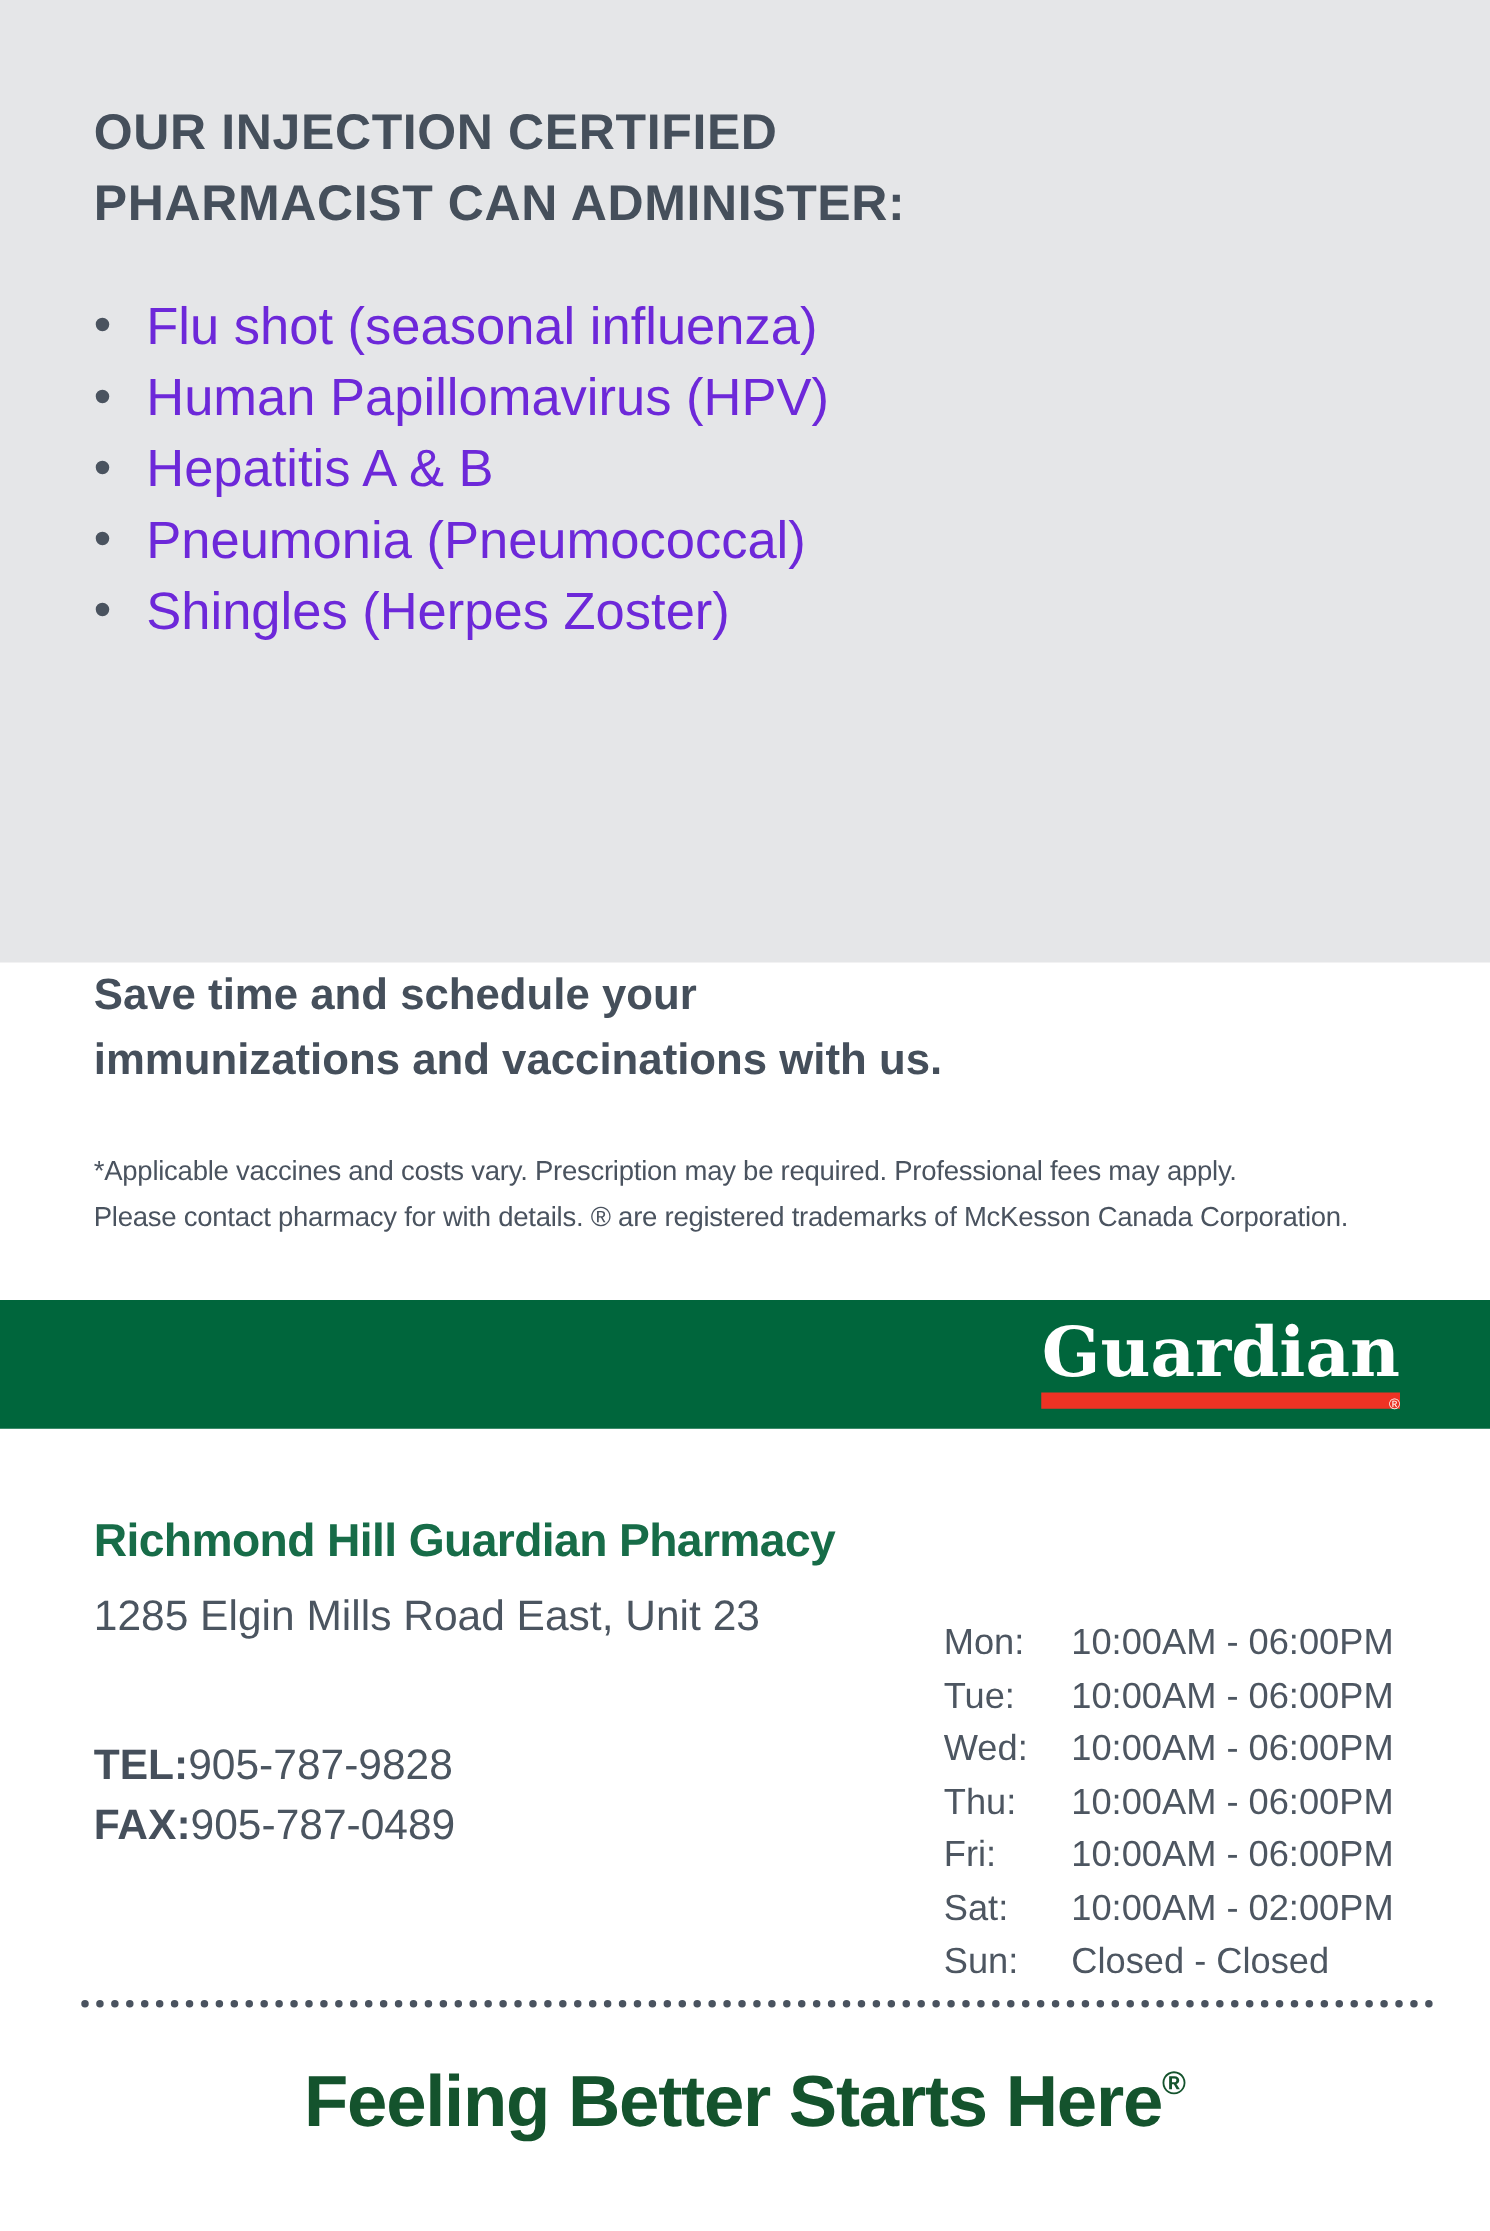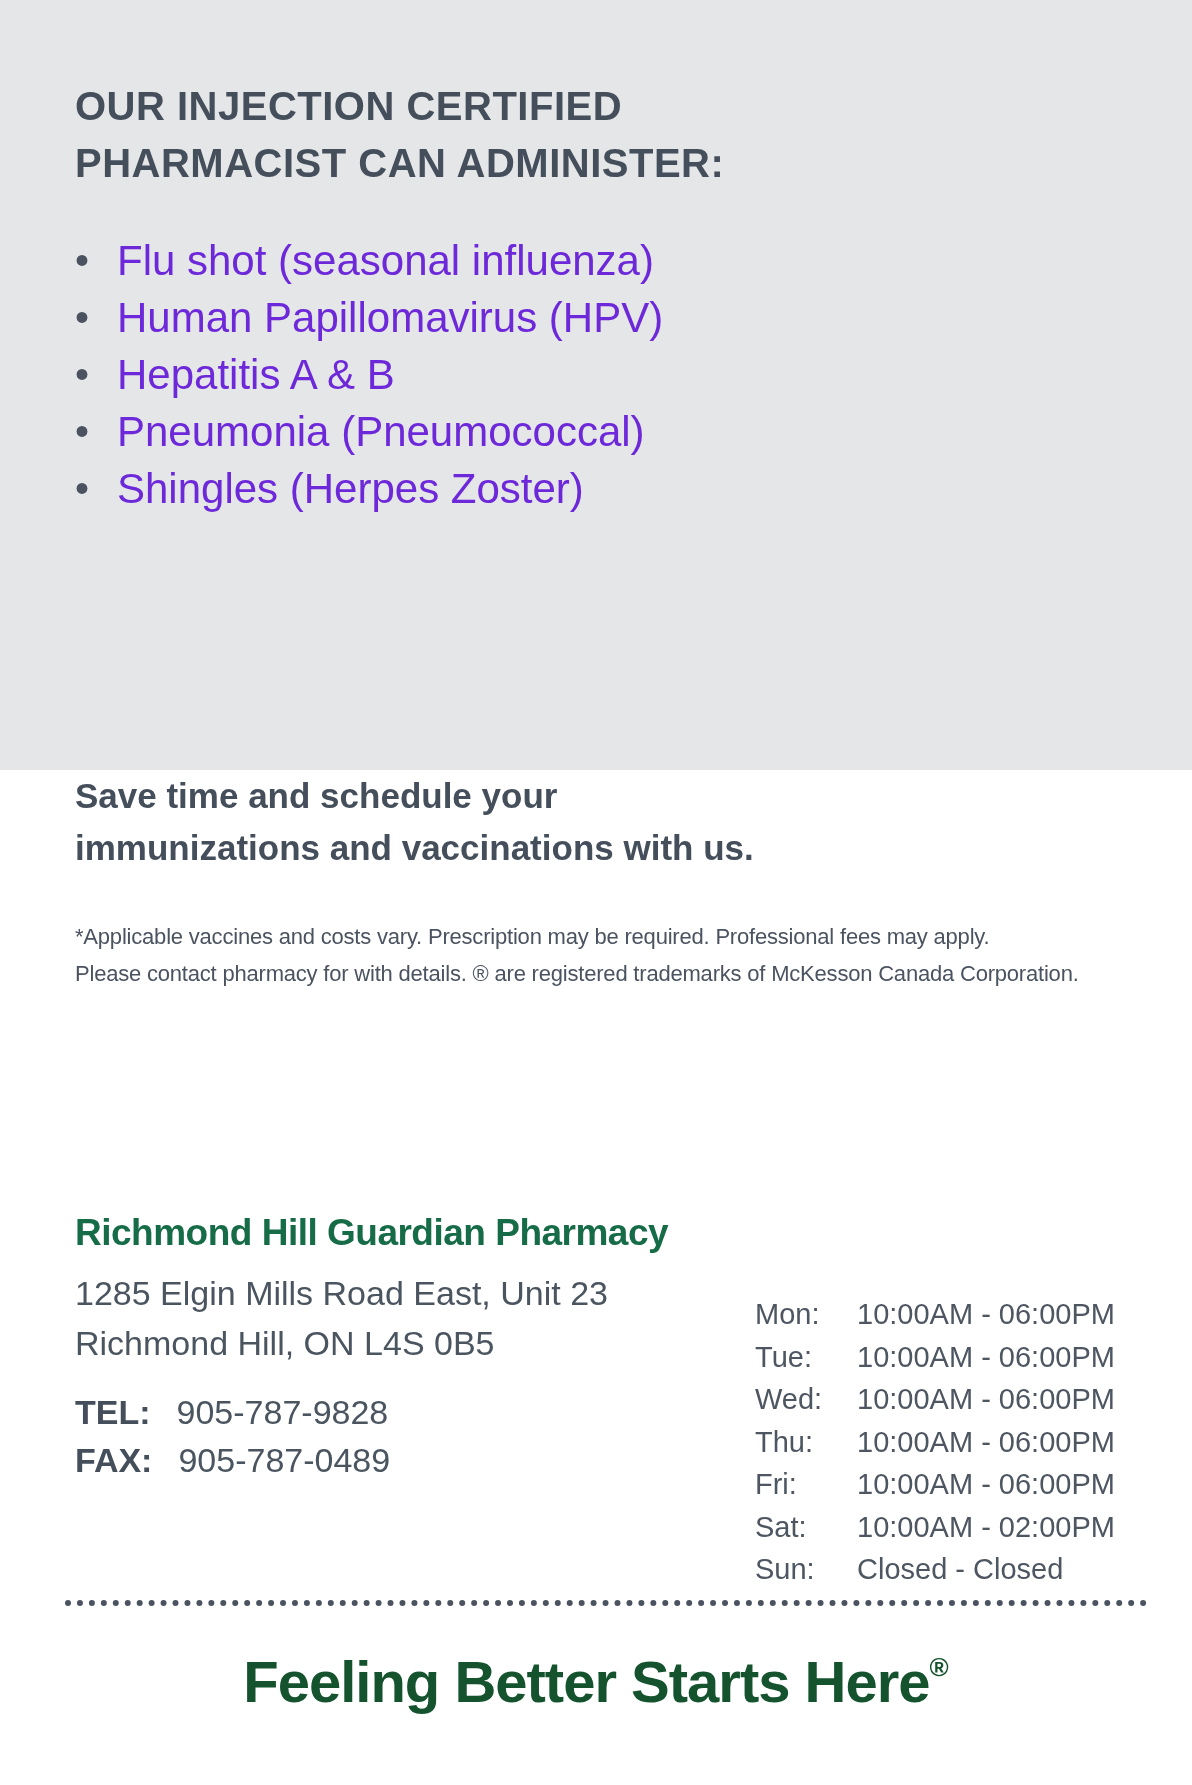--- a/index.html
+++ b/index.html
@@ -128,21 +128,21 @@
     position: absolute;
     top: 1388px; left: 75px;
     margin: 0;
     font-size: 34px;
     line-height: 48px;
     color: #4b5560;
   }
   .phones .ph-label {
     font-weight: bold;
     color: #454f5b;
-    margin-right: 26px;
+    margin-right: 0;
   }
   .hours-block {
     position: absolute;
     top: 1293px; left: 755px;
     font-size: 29px;
     line-height: 42.5px;
     color: #4d5661;
   }
   .hours-row { display: flex; }
   .hours-day { width: 102px; }
@@ -196,26 +196,33 @@
       <span>Save time and schedule your</span><br>
       <span>immunizations and vaccinations with us.</span>
     </h2>
 
     <p class="fine-print">
       <span>*Applicable vaccines and costs vary. Prescription may be required. Professional fees may apply.</span><br>
       <span>Please contact pharmacy for with details. ® are registered trademarks of McKesson Canada Corporation.</span>
     </p>
   </section>
 
+  <section class="brand-band">
+    <div class="guardian-logo">
+      <span class="logo-text">Guardian</span>
+      <div class="logo-bar">
+        <span class="logo-reg">®</span>
+      </div>
+    </div>
+  </section>
 
   <h3 class="pharmacy-name">Richmond Hill Guardian Pharmacy</h3>
 
   <p class="address">
     <span>1285 Elgin Mills Road East, Unit 23</span><br>
-    <span>Richmond Hill, ON L4S 0B5</span>
   </p>
 
   <p class="phones">
     <span><span class="ph-label">TEL:</span><span>905-787-9828</span></span><br>
     <span><span class="ph-label">FAX:</span><span>905-787-0489</span></span>
   </p>
 
   <div class="hours-block">
     <div class="hours-row">
       <span class="hours-day">Mon:</span>

